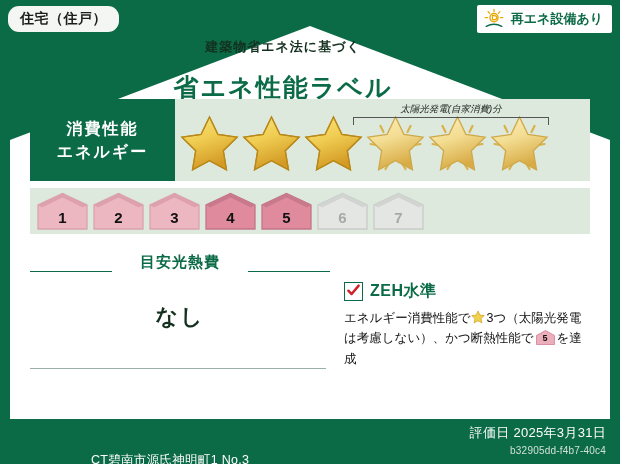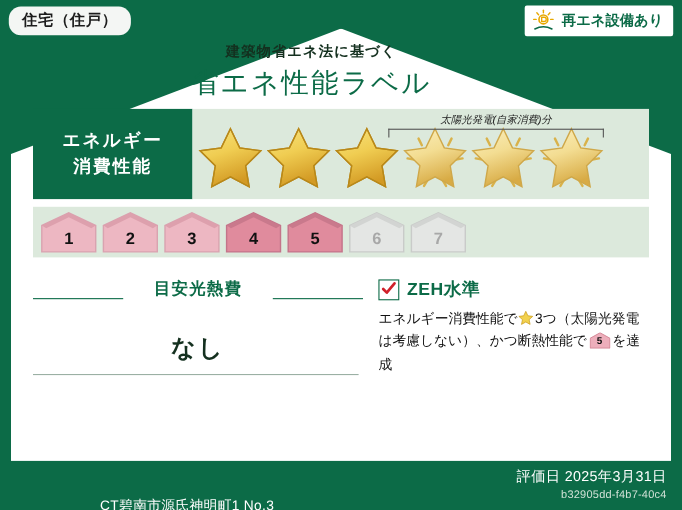--- a/index.html
+++ b/index.html
@@ -32,21 +32,21 @@
     position:absolute;left:10px;top:26px;width:600px;height:393px;
     background:#ffffff;
     -webkit-clip-path:polygon(0% 29%, 50% 0%, 100% 29%, 100% 100%, 0% 100%);
     clip-path:polygon(0% 29%, 50% 0%, 100% 29%, 100% 100%, 0% 100%);
     z-index:2;
   }
   .title-wrap{
     position:absolute;left:0;top:38px;width:566px;text-align:center;z-index:4;
   }
   .title-sub{font-size:13px;font-weight:bold;color:#14301f;letter-spacing:1px;}
-  .title-main{font-size:25px;font-weight:normal;color:#0c6b47;letter-spacing:2px;margin-top:3px;}
+  .title-main{font-size:25px;font-weight:bold;color:#0c6b47;letter-spacing:2px;margin-top:15px;}
 
   
   .rows{position:absolute;left:30px;top:99px;width:560px;z-index:5;}
   .row{display:flex;align-items:stretch;margin-bottom:7px;}
   .row-label{
     width:145px;background:#0c6b47;color:#fff;
     display:flex;flex-direction:column;align-items:center;justify-content:center;
     font-size:16px;font-weight:bold;letter-spacing:2px;line-height:1.45;
   }
   .row-body{
@@ -85,21 +85,21 @@
   .cost-box{width:300px;position:relative;}
   .cost-head{display:flex;align-items:flex-end;gap:20px;}
   .cost-head .ln{flex:1;height:1px;background:#0c6b47;}
   .cost-head .tt{font-size:15px;font-weight:bold;color:#0c6b47;padding:0 8px;letter-spacing:1px;}
   .cost-val{
     text-align:center;font-size:22px;font-weight:bold;color:#14301f;
     margin-top:30px;letter-spacing:2px;
   }
   .cost-rule{position:absolute;left:0;bottom:0;width:296px;height:1px;background:#9bb0a4;}
 
-  .zeh-box{flex:1;padding-left:14px;position:relative;}
+  .zeh-box{flex:1;padding-left:14px;position:relative;margin-top:28px;}
   .zeh-title{display:flex;align-items:center;gap:7px;}
   .chk{
     width:17px;height:17px;border:1.6px solid #0c6b47;background:#fff;
     position:relative;flex:none;
   }
   .chk svg{position:absolute;left:1px;top:0px;width:15px;height:15px;}
   .zeh-label{font-size:16px;font-weight:bold;color:#0c6b47;letter-spacing:.5px;}
   .zeh-desc{font-size:12.5px;color:#111;line-height:1.62;margin-top:6px;letter-spacing:0px;}
   .mini-star{display:inline-block;vertical-align:-2px;width:14px;height:14px;margin:0 1px;}
   .mini-house{display:inline-block;vertical-align:-3px;width:19px;height:15px;margin:0 2px;position:relative;}
@@ -149,22 +149,22 @@
 
   <div class="title-wrap">
     <div class="title-sub">建築物省エネ法に基づく</div>
     <div class="title-main">省エネ性能ラベル</div>
   </div>
 
   <div class="rows">
 
     <div class="row">
       <div class="row-label">
+        <span>消費性能</span>
         <span>エネルギー</span>
-        <span>消費性能</span>
       </div>
       <div class="row-body row-energy">
 
         <div class="solar-bracket">
           <div class="bt">太陽光発電(自家消費)分</div>
           <div class="bracket-line"></div>
         </div>
 
         <div class="stars" id="stars-container">
             <div class="star-cell">

